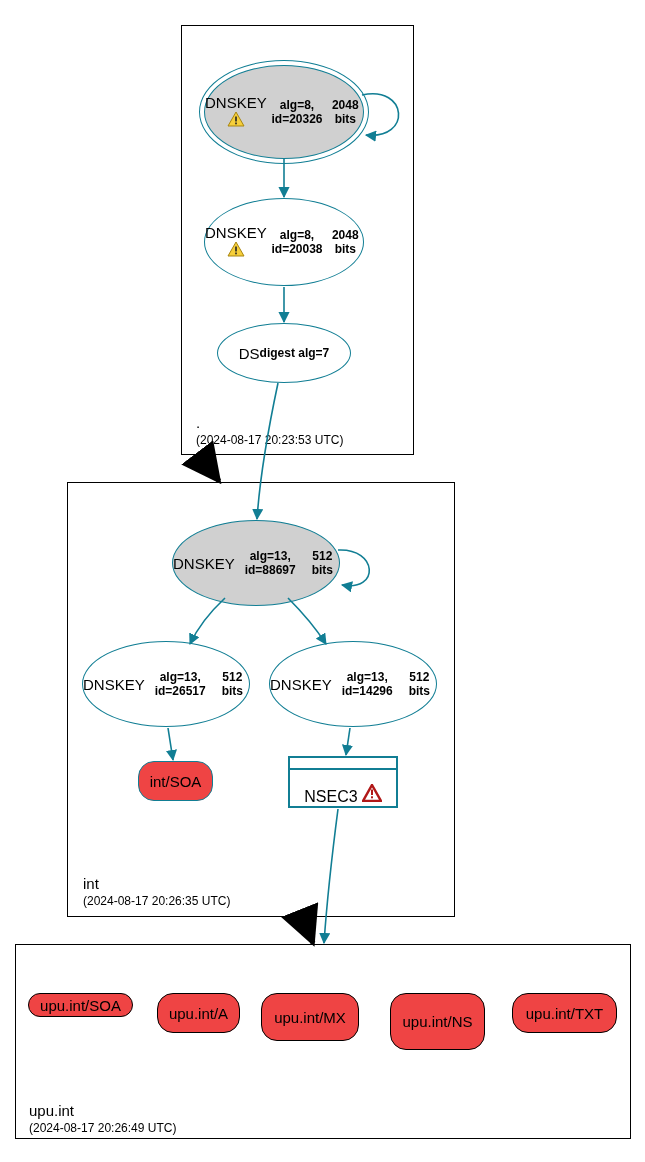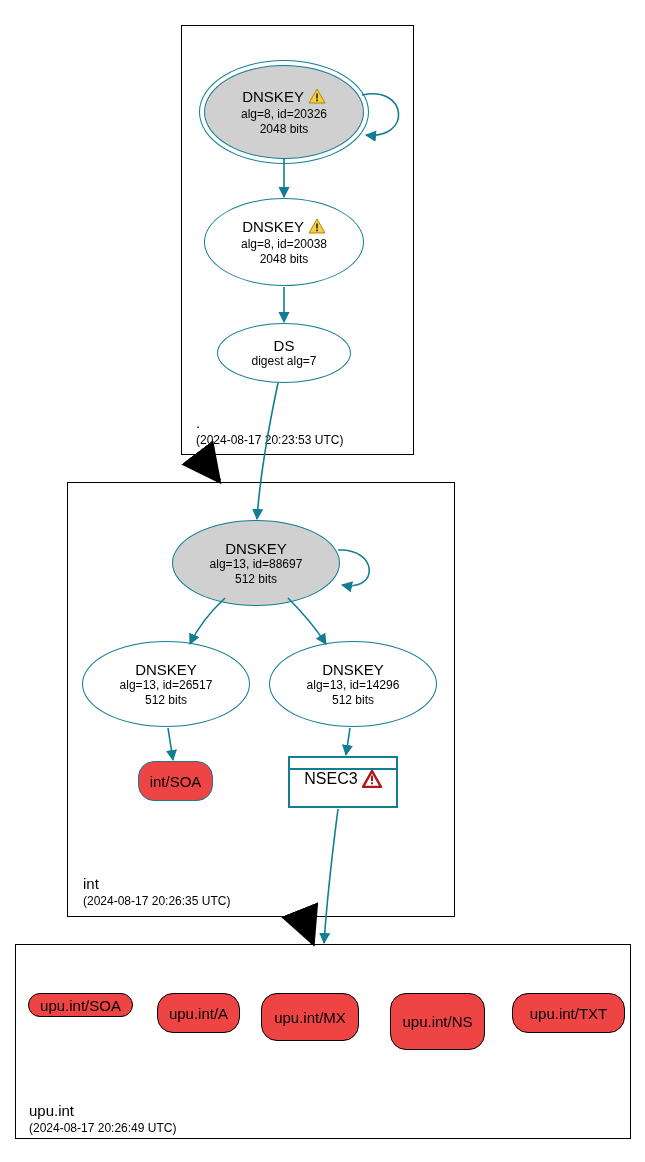--- a/index.html
+++ b/index.html
@@ -20,21 +20,21 @@
     position: absolute;
     font-size: 14px;
     line-height: 1.3;
   }
   .zone-label .name { font-size: 15px; }
   .zone-label .ts { font-size: 12px; }
   .node {
     position: absolute;
     box-sizing: border-box;
     display: flex;
-    flex-direction: column;
+    flex-direction: row;
     align-items: center;
     justify-content: center;
     text-align: center;
   }
   .ellipse {
     border: 1.5px solid #117e94;
     border-radius: 50%;
     background: #fff;
   }
   .ellipse.filled { background: #d0d0d0; }
@@ -46,38 +46,38 @@
     border-radius: 50%;
     pointer-events: none;
   }
   .rrect {
     border: 1.5px solid #117e94;
     border-radius: 16px;
     background: #ef4444;
   }
   .rrect.black { border-color: #000; }
   .t1 { font-size: 15px; }
-  .t2 { font-size: 12px; line-height: 1.2; }
+  .t2 { font-size: 12px; line-height: 1.2; font-weight: bold; }
   .nsec3-box {
     position: absolute;
     border: 2px solid #117e94;
     background: #fff;
     box-sizing: border-box;
   }
   .nsec3-hdr {
     position: absolute;
     left: 0; right: 0; top: 0;
     height: 10px;
     border-bottom: 2px solid #117e94;
   }
   .nsec3-body {
     position: absolute;
     left: 0; right: 0; top: 12px; bottom: 0;
     display: flex;
-    align-items: flex-start;
+    align-items: flex-end;
     justify-content: center;
     gap: 4px;
     font-size: 16px;
     border-radius: 10px;
   }
   .warn-tri {
     display: inline-block;
     vertical-align: -2px;
   }
   svg.edges {
@@ -184,21 +184,21 @@
 </div>
 <div class="node rrect black" style="left:157px; top:993px; width:83px; height:40px;">
   <span class="t1">upu.int/A</span>
 </div>
 <div class="node rrect black" style="left:261px; top:993px; width:98px; height:48px;">
   <span class="t1">upu.int/MX</span>
 </div>
 <div class="node rrect black" style="left:390px; top:993px; width:95px; height:57px;">
   <span class="t1">upu.int/NS</span>
 </div>
-<div class="node rrect black" style="left:512px; top:993px; width:113px; height:40px;">
+<div class="node rrect black" style="left:512px; top:993px; width:105px; height:40px;">
   <span class="t1">upu.int/TXT</span>
 </div>
 
 <svg class="edges">
   <defs>
     <marker id="ah-teal" viewBox="0 0 10 10" refX="9" refY="5" markerWidth="7" markerHeight="7" orient="auto-start-reverse">
       <path d="M 0 0 L 10 5 L 0 10 z" fill="#117e94"></path>
     </marker>
     <marker id="ah-black" viewBox="0 0 10 10" refX="9" refY="5" markerWidth="8" markerHeight="8" orient="auto-start-reverse">
       <path d="M 0 0 L 10 5 L 0 10 z" fill="#000"></path>

